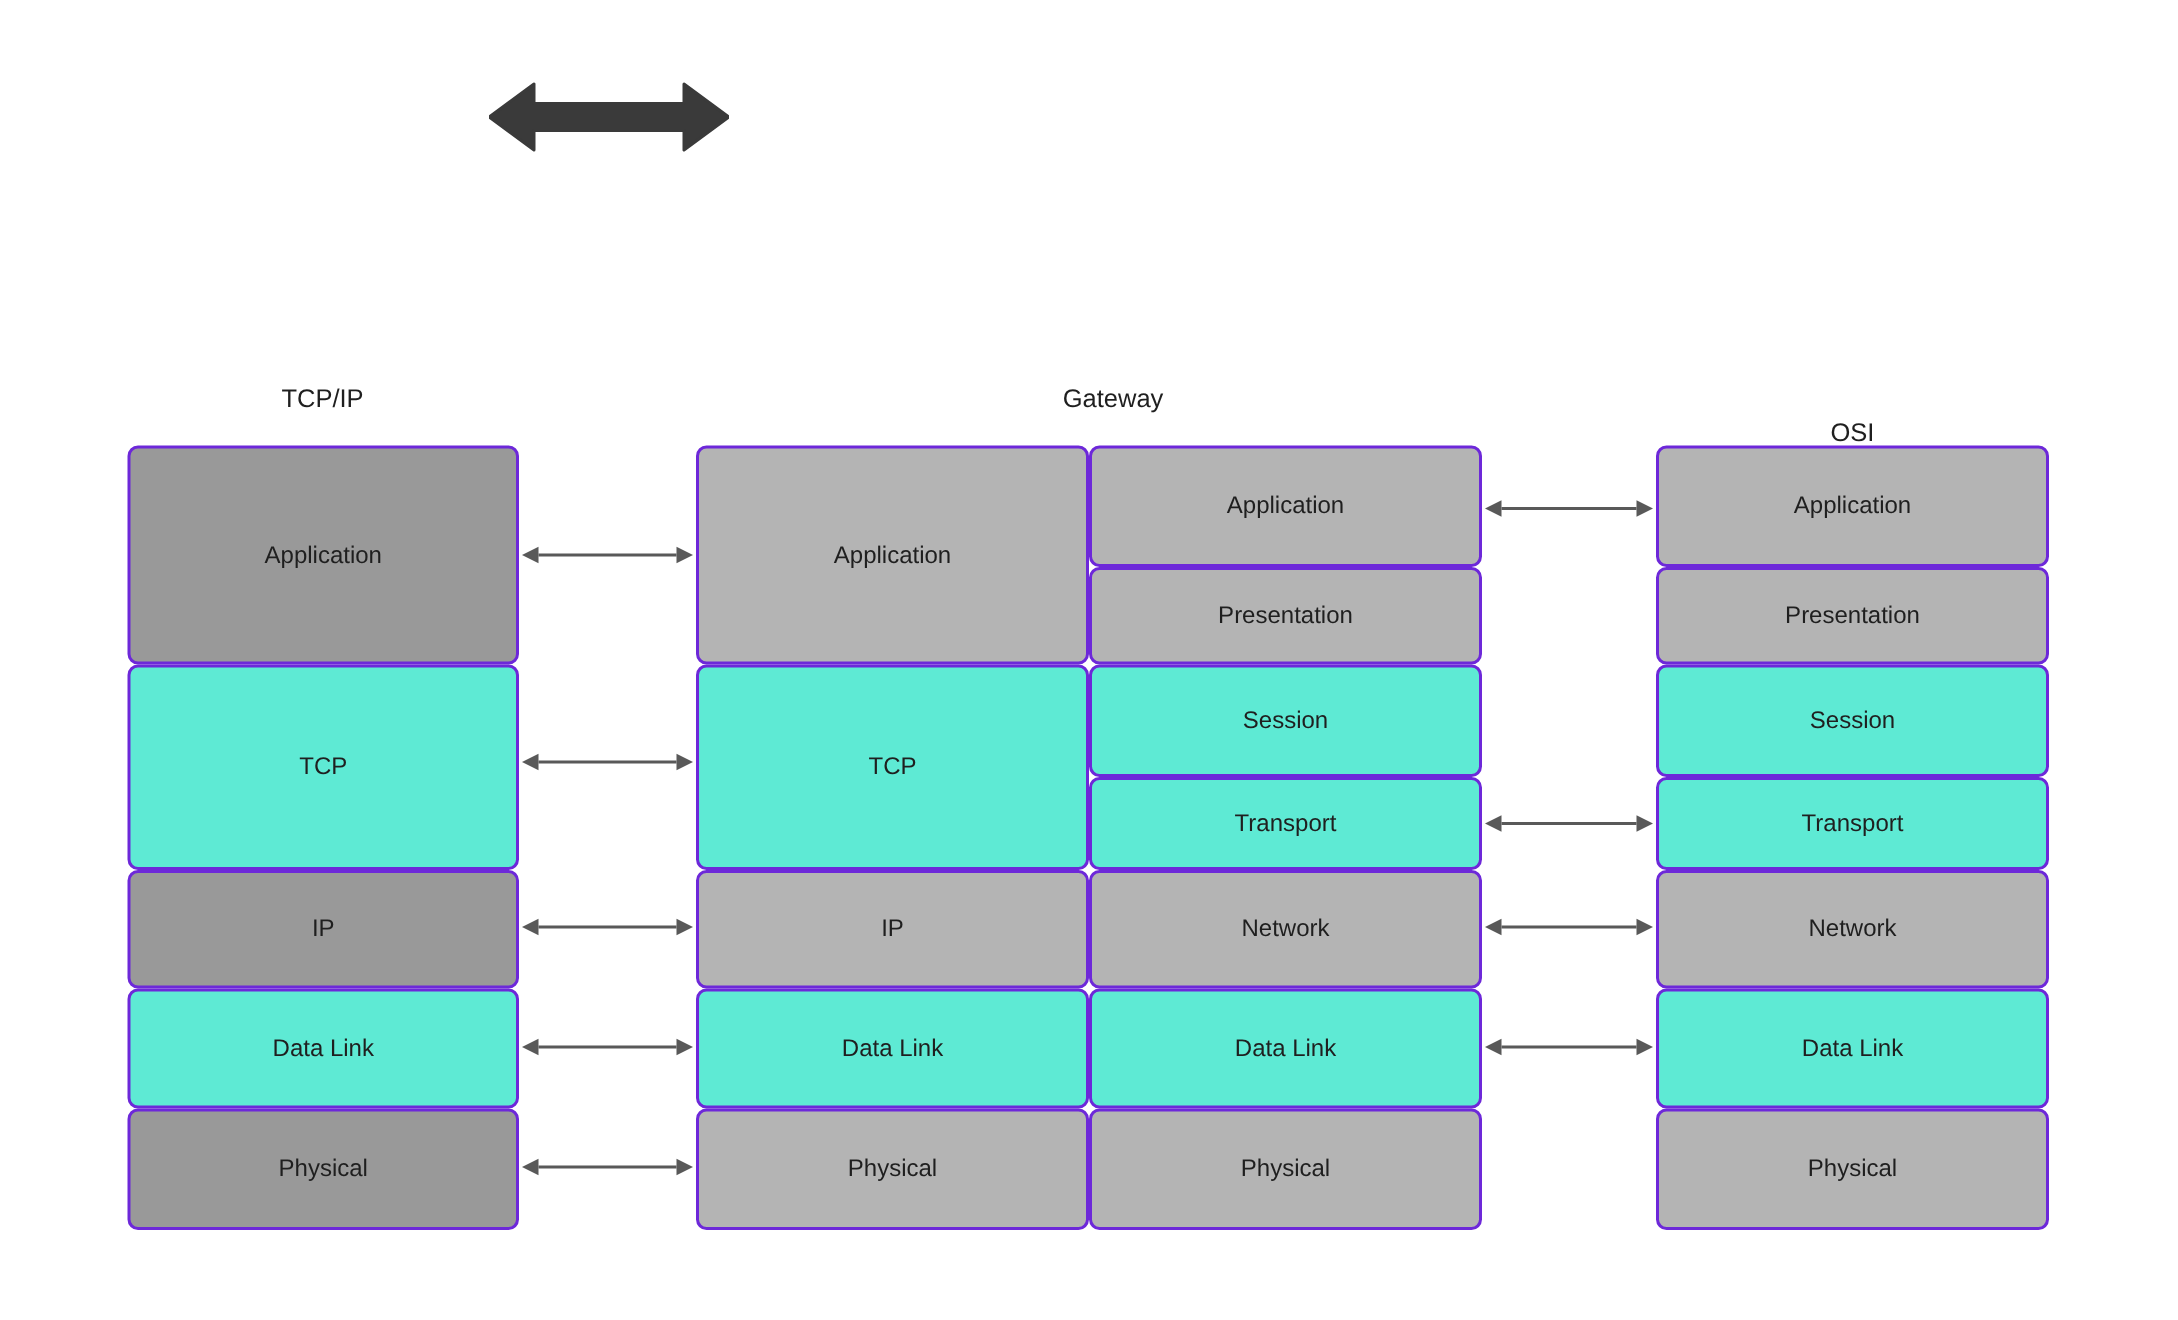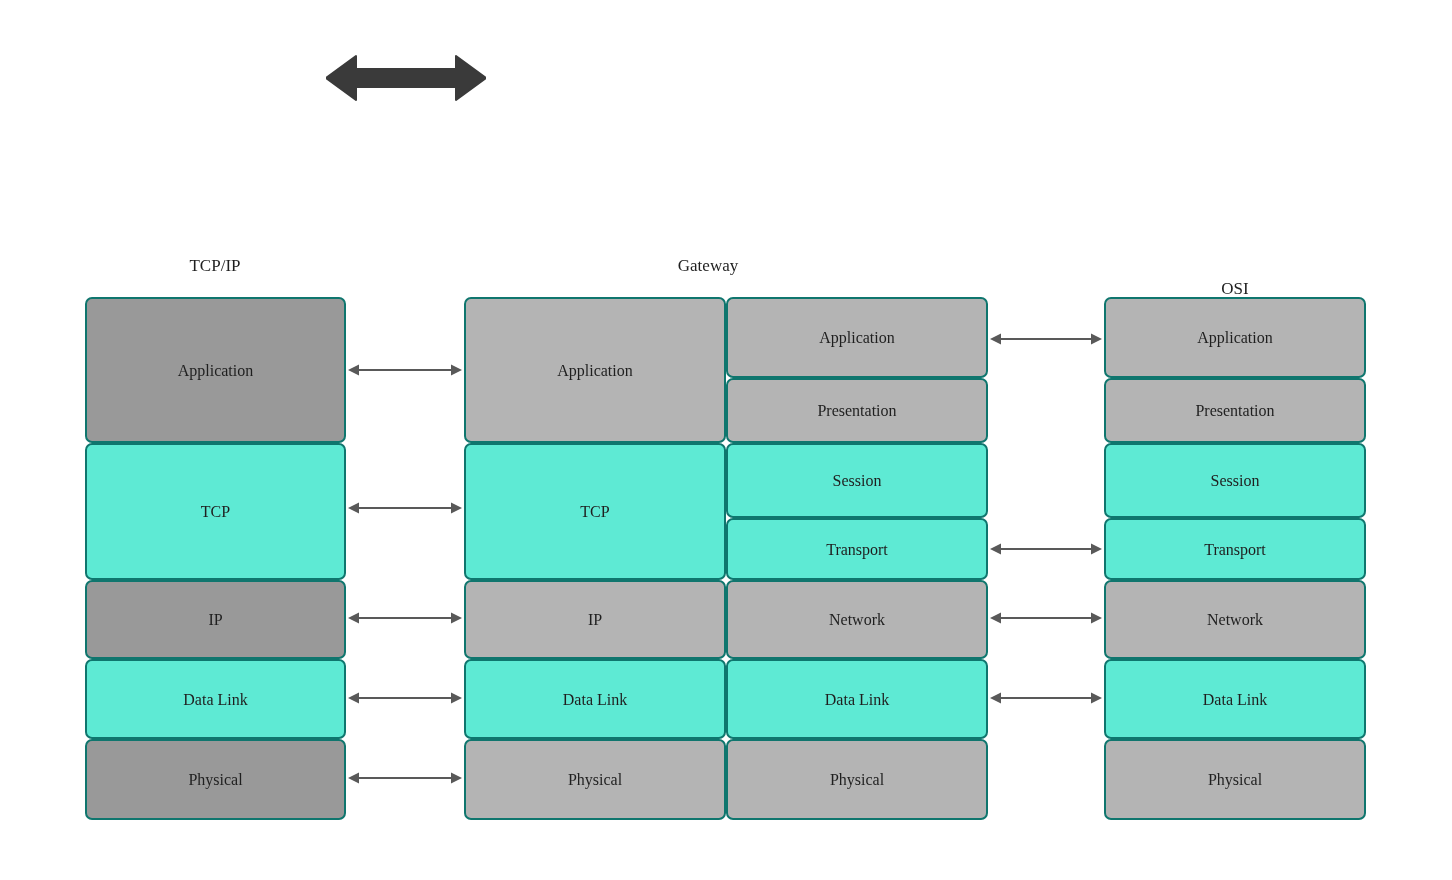--- a/index.html
+++ b/index.html
@@ -15,39 +15,38 @@
     overflow: hidden;
     font-family: "Liberation Sans", sans-serif;
     color: #1f1f1f;
   }
 
   #canvas {
     position: absolute;
     left: 0; top: 0;
     width: 1452px;
     height: 876px;
-    font-family: Liberation Serif, serif;
   }
 
   
   .col-title {
     position: absolute;
     font-size: 17px;
     line-height: 20px;
     color: #1f1f1f;
     text-align: center;
     white-space: nowrap;
     transform: translateX(-50%);
   }
 
   
   .layer-box {
     position: absolute;
     box-sizing: border-box;
-    border: 2px solid #0f766e;
+    border: 2px solid #6d28d9;
     border-radius: 7px;
     display: flex;
     align-items: center;
     justify-content: center;
     font-size: 16px;
     line-height: 19px;
     color: #1f1f1f;
     text-align: center;
     white-space: nowrap;
   }
@@ -85,21 +84,21 @@
     </div>
     <div class="layer-box fill-gray-dark" style="left: 85px; top: 580px; width: 261px; height: 79px;">
       <span>IP</span>
     </div>
     <div class="layer-box fill-white" style="left: 85px; top: 659px; width: 261px; height: 80px;">
       <span>Data Link</span>
     </div>
     <div class="layer-box fill-gray-dark" style="left: 85px; top: 739px; width: 261px; height: 81px;">
       <span>Physical</span>
     </div>
-    <div class="col-title" style="left: 708px; top: 256px;">Gateway</div>
+    <div class="col-title" style="left: 742px; top: 256px;">Gateway</div>
     <div class="layer-box fill-gray-lite" style="left: 464px; top: 297px; width: 262px; height: 146px;">
       <span>Application</span>
     </div>
     <div class="layer-box fill-white" style="left: 464px; top: 443px; width: 262px; height: 137px;">
       <span>TCP</span>
     </div>
     <div class="layer-box fill-gray-lite" style="left: 464px; top: 580px; width: 262px; height: 79px;">
       <span>IP</span>
     </div>
     <div class="layer-box fill-white" style="left: 464px; top: 659px; width: 262px; height: 80px;">

